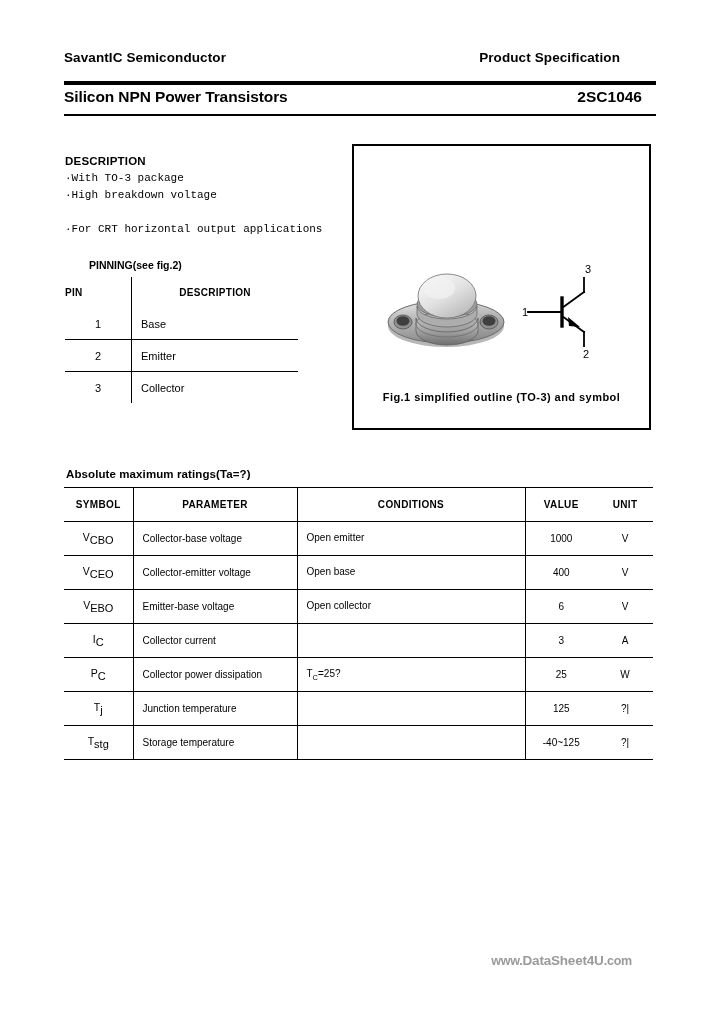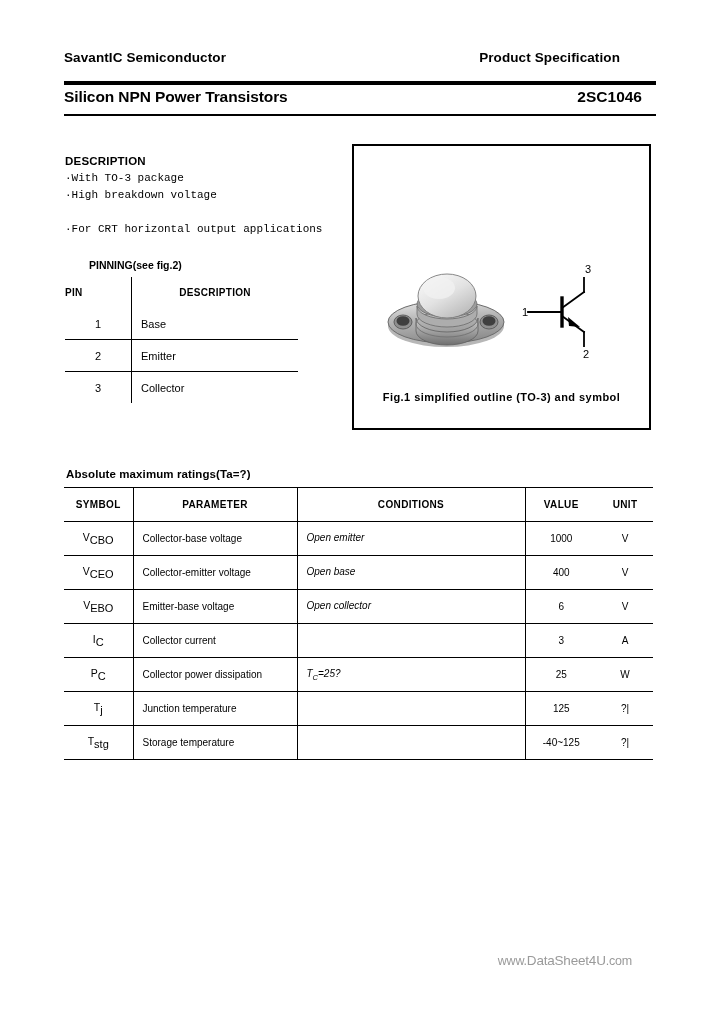--- a/index.html
+++ b/index.html
@@ -225,39 +225,38 @@
   .rat-sym sub { font-size: 11px; }
   .rat-par {
     font-size: 10px;
     text-align: left;
     padding-left: 9px !important;
   }
   .rat-cond {
     font-size: 10px;
     text-align: left;
     padding-left: 9px !important;
-    font-style: italic;
   }
   .rat-cond sub { font-size: 7.5px; }
   .rat-val {
     font-size: 10px;
     text-align: center;
   }
   .rat-uni {
     font-size: 10px;
     text-align: center;
   }
 
   
   .watermark {
     position: absolute;
     right: 32px;
     top: 953px;
     font-size: 12.5px;
-    font-weight: normal;
+    font-weight: bold;
     color: #9a9a9a;
     letter-spacing: -0.2px;
     white-space: nowrap;
   }
   .watermark .big { font-size: 13.5px; }
 </style>
 </head>
 <body>
 
 <div class="page">

